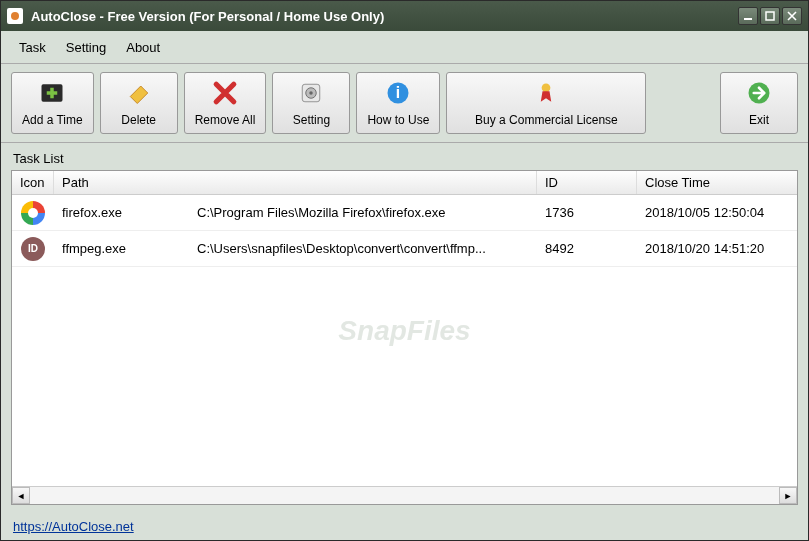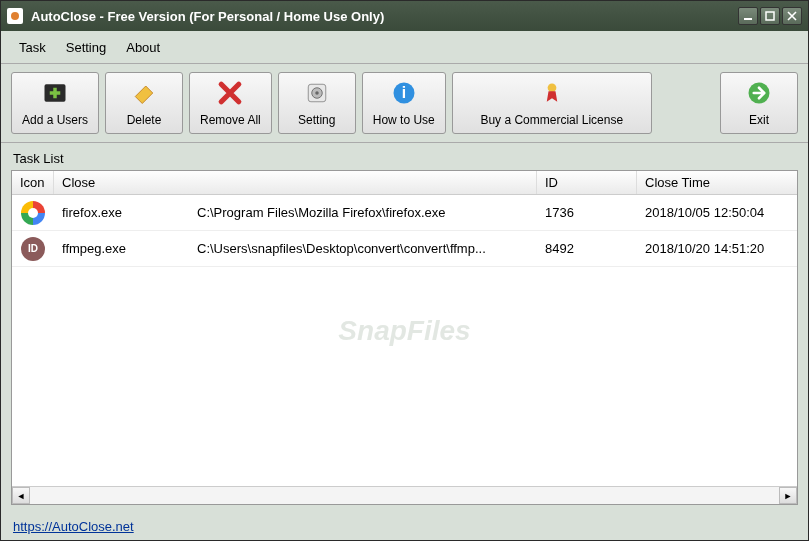--- a/index.html
+++ b/index.html
@@ -89,21 +89,21 @@
 
   <div class="toolbar">
     <div class="tb-btn">
       <div class="icon-wrap">
         <svg viewBox="0 0 32 32">
             <rect x="4" y="6" width="24" height="20" rx="2" fill="#2a2a2a"></rect>
             <rect x="14" y="10" width="4" height="12" fill="#7bc043"></rect>
             <rect x="10" y="14" width="12" height="4" fill="#7bc043"></rect>
           </svg>
       </div>
-      <span>Add a Users</span>
+      <span>Add a Time</span>
     </div>
     <div class="tb-btn">
       <div class="icon-wrap">
         <svg viewBox="0 0 32 32">
             <path d="M6 20 L18 8 L26 16 L14 28 Z" fill="#f0c040" stroke="#c08020" stroke-width="1"></path>
             <path d="M6 20 L12 26 L14 28 L6 20" fill="#d0a030"></path>
           </svg>
       </div>
       <span>Delete</span>
     </div>
@@ -152,21 +152,21 @@
       </div>
       <span>Exit</span>
     </div>
   </div>
 
   <div class="content">
     <div class="list-label">Task List</div>
     <div class="table-wrap">
       <div class="thead">
         <div class="th col-icon">Icon</div>
-        <div class="th col-path">Close</div>
+        <div class="th col-path">Path</div>
         <div class="th col-id">ID</div>
         <div class="th col-time">Close Time</div>
       </div>
       <div class="tbody" id="tbody">
           <div class="tr">
             <div class="td col-icon">
               <div class="prog-icon ic-firefox"></div>
             </div>
             <div class="td col-prog">firefox.exe</div>
             <div class="td col-path">C:\Program Files\Mozilla Firefox\firefox.exe</div>

